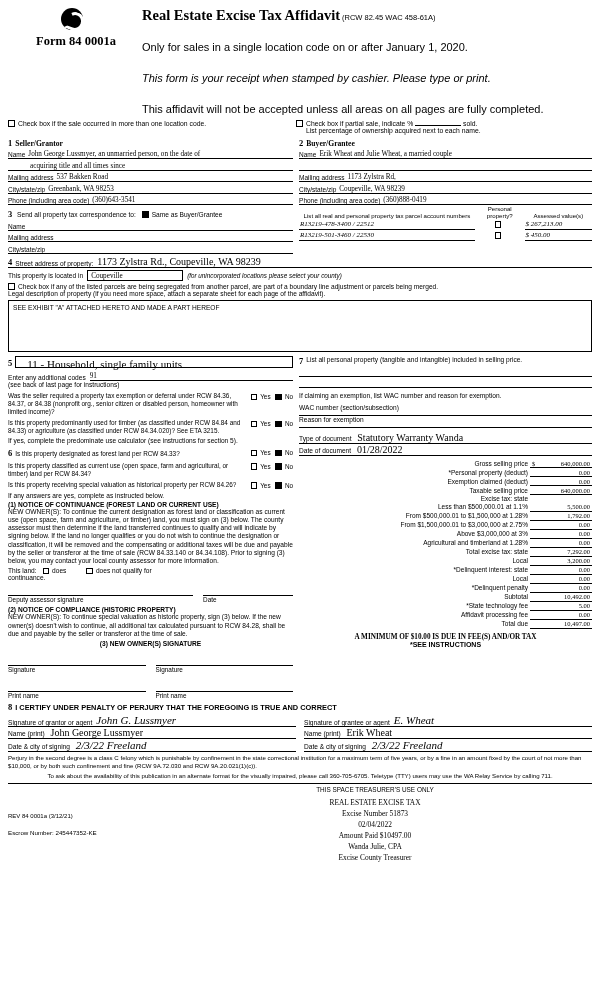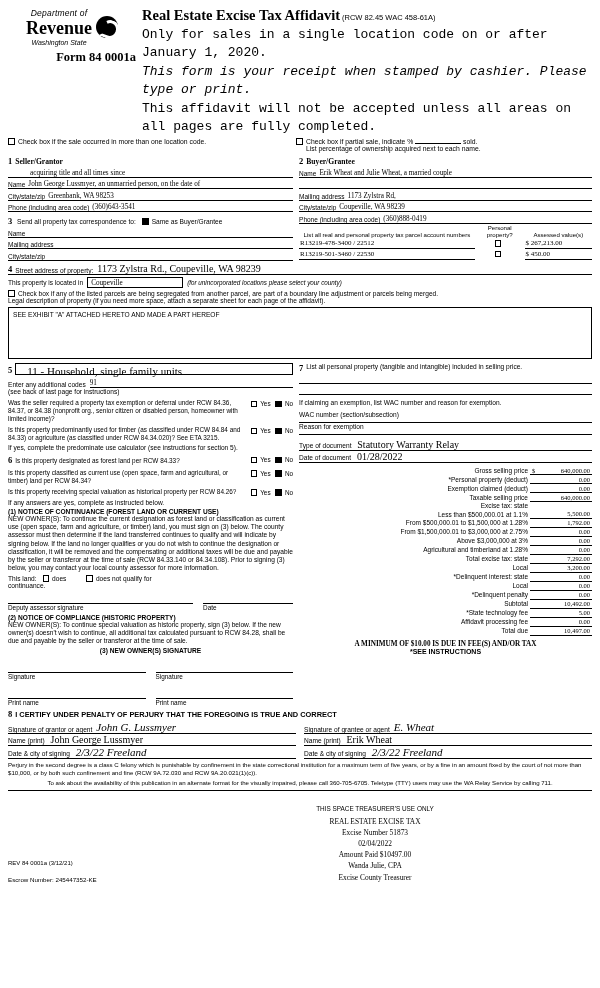--- a/index.html
+++ b/index.html
@@ -19,21 +19,21 @@
   .logo { width:128px; padding-top:2px; text-align:center; }
   .logo .dept { font-size:8.5px; font-style:italic; letter-spacing:.2px; }
   .logo .rev { font-size:18px; font-weight:bold; font-family:"Liberation Serif", serif; letter-spacing:0px; }
   .logo .state { font-size:7px; font-style:italic; }
   .logo .logorow { display:flex; align-items:center; justify-content:center; gap:4px;}
   .swirl { width:22px; height:22px; border-radius:50%; background:#000; position:relative; }
   .swirl:after{ content:""; position:absolute; left:5px; top:4px; width:12px; height:13px; border-radius:50% 50% 50% 0; border:3px solid #fff; border-left-color:transparent; transform:rotate(20deg);}
   .hdr-main { flex:1; padding-left:6px; padding-top:1px; }
   .title { font-size:14.5px; font-weight:bold; font-family:"Liberation Serif", serif; display:inline; }
   .rcw { font-size:7.5px; display:inline; }
-  .sub { font-size:13px; margin-top:2px; line-height:1.35;font-family:Liberation Mono, monospace; }
+  .sub { font-size:11px; margin-top:16px; line-height:1.35; }
   .sub i { font-style:italic; }
   .formno { font-size:12.5px; font-weight:bold; font-family:"Liberation Serif", serif; margin-top:4px; }
   .cb { display:inline-block; width:7px; height:7px; border:1px solid #000; vertical-align:-1px; margin-right:3px; }
   .cb.sm { width:6.5px; height:6.5px; }
   .secnum { font-weight:bold; font-size:8.5px; font-family:"Liberation Serif", serif; margin-right:3px; }
   .hand { font-family:"Liberation Serif", serif; font-size:10px; }
   .ul { border-bottom:1px solid #000; display:inline-block; }
   .box { border:1px solid #000; }
 
   .topchecks { display:flex; margin-top:3px; font-size:6.8px; }
@@ -58,21 +58,21 @@
   .legalbox { border:1px solid #000; height:52px; margin-top:3px; padding:3px 4px; font-size:6.6px; }
 
   
   .taxtbl { width:100%; border-collapse:collapse; font-size:6.5px; }
   .taxtbl td { padding:0.5px 2px; }
   .taxtbl td.amt { text-align:right; width:62px; border-bottom:1px solid #000; font-family:"Liberation Serif", serif; }
   .taxtbl td.lab { border-bottom:0; }
 
   .parcel { width:100%; border-collapse:collapse; font-size:6.2px; }
   .parcel th { font-weight:normal; font-size:6.1px; text-align:center; vertical-align:bottom; padding:0 1px; }
-  .parcel td { padding:1px; }
+  .parcel td { padding:1px;font-style:italic; }
   .parcel .pn { border-bottom:1px solid #000; font-family:"Liberation Serif", serif; font-size:7px; }
   .parcel .pc { text-align:center; }
   .parcel .pa { border-bottom:1px solid #000; font-family:"Liberation Serif", serif; font-size:7px; }
 
   .qline { display:flex; align-items:flex-start; font-size:6.4px; line-height:1.25; }
   .qline .q { flex:1; padding-right:4px; }
   .qline .yn { white-space:nowrap; padding-top:1px; }
 
   .signrow { display:flex; font-size:6.4px; margin-top:2px;}
   .sigcell { flex:1; }
@@ -88,28 +88,23 @@
   .minbox { font-size:7.2px; font-weight:bold; font-family:"Liberation Serif", serif; text-align:center; margin-top:4px;}
 </style>
 </head>
 <body>
 
 <div class="page">
 
   <div class="hdr">
     <div class="logo">
       <div class="logorow">
-        <div>
-          <div class="dept">Department of</div>
-          <div class="rev">Revenue</div>
-          <div class="state">Washington State</div>
-        </div>
         <div class="swirl"></div>
       </div>
-      <div class="formno" style="text-align:right;padding-left:8px">Form 84 0001a</div>
+      <div class="formno" style="text-align:center;padding-left:8px">Form 84 0001a</div>
     </div>
     <div class="hdr-main">
       <span class="title">Real Estate Excise Tax Affidavit</span>
       <span class="rcw">(RCW 82.45 WAC 458-61A)</span>
       <div class="sub">Only for sales in a single location code on or after January 1, 2020.</div>
       <div class="sub"><i>This form is your receipt when stamped by cashier. Please type or print.</i></div>
       <div class="sub">This affidavit will not be accepted unless all areas on all pages are fully completed.</div>
     </div>
   </div>
 
@@ -125,25 +120,29 @@
     </div>
   </div>
 
   <div class="grid">
 
     <div class="colL">
 
       <div class="party">
         <div><span class="secnum">1</span><span class="hd">Seller/Grantor</span></div>
         <div class="fline">
-          <span class="val" style="padding-left:22px">acquiring title and all times since</span>
-        </div>
-        <div class="fline">
           <span class="cap">Name</span>
           <span class="val">John George Lussmyer, an unmarried person, on the date of</span>
+        </div>
+        <div class="fline">
+          <span class="val" style="padding-left:22px">acquiring title and all times since</span>
+        </div>
+        <div class="fline">
+          <span class="cap">Mailing address</span>
+          <span class="val">537 Bakken Road</span>
         </div>
         <div class="fline">
           <span class="cap">City/state/zip</span>
           <span class="val">Greenbank, WA 98253</span>
         </div>
         <div class="fline">
           <span class="cap">Phone (including area code)</span>
           <span class="val">(360)643-3541</span>
         </div>
       </div>
@@ -300,21 +299,21 @@
         <span class="secnum">7</span>
         <span>List all personal property (tangible and intangible) included in selling price.</span>
       </div>
       <div style="border-bottom:1px solid #000;height:11px"></div>
       <div style="border-bottom:1px solid #000;height:11px"></div>
       <div style="margin-top:4px">If claiming an exemption, list WAC number and reason for exemption.</div>
       <div style="border-bottom:1px solid #000;height:12px;margin-top:5px"><span>WAC number (section/subsection)</span></div>
       <div style="border-bottom:1px solid #000;height:12px"><span>Reason for exemption</span></div>
       <div style="border-bottom:1px solid #000;height:12px;margin-top:4px">
         <span>Type of document</span>
-        <span class="hand" style="margin-left:4px">Statutory Warranty Relay</span>
+        <span class="hand" style="margin-left:4px">Statutory Warranty Wanda</span>
       </div>
       <div style="border-bottom:1px solid #000;height:12px">
         <span>Date of document</span>
         <span class="hand" style="margin-left:4px">01/28/2022</span>
       </div>
 
       <table class="taxtbl" style="margin-top:3px">
         <tbody>
             <tr>
               <td class="lab" style="text-align:right">Gross selling price</td>
@@ -436,21 +435,21 @@
     </div>
   </div>
 
   <div class="perj">
     <span>Perjury in the second degree is a class C felony which is punishable by confinement in the state correctional institution for a maximum term of five years, or by a fine in an amount fixed by the court of not more than $10,000, or by both such confinement and fine (RCW 9A.72.030 and RCW 9A.20.021(1)(c)).</span>
   </div>
   <div class="perj center" style="margin-top:2px">
     <span>To ask about the availability of this publication in an alternate format for the visually impaired, please call 360-705-6705. Teletype (TTY) users may use the WA Relay Service by calling 711.</span>
   </div>
 
-  <div style="display:flex;align-items:flex-end;margin-top:3px;border-top:1px solid #000;padding-top:14px">
+  <div style="display:flex;align-items:center;margin-top:3px;border-top:1px solid #000;padding-top:2px">
     <div style="width:150px">
       <div style="font-size:6px">REV 84 0001a (3/12/21)</div>
       <div class="escrow" style="margin-top:10px">Escrow Number:  245447352-KE</div>
     </div>
     <div style="flex:1;text-align:center">
       <div style="font-size:6.4px">THIS SPACE TREASURER'S USE ONLY</div>
       <div class="stamp">
         <div>REAL ESTATE EXCISE TAX</div>
         <div>Excise Number 51873</div>
         <div>02/04/2022</div>

